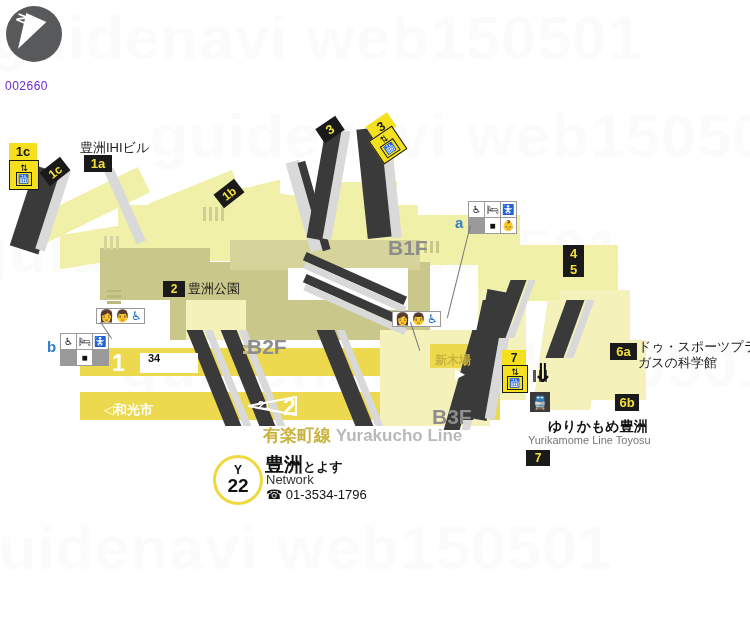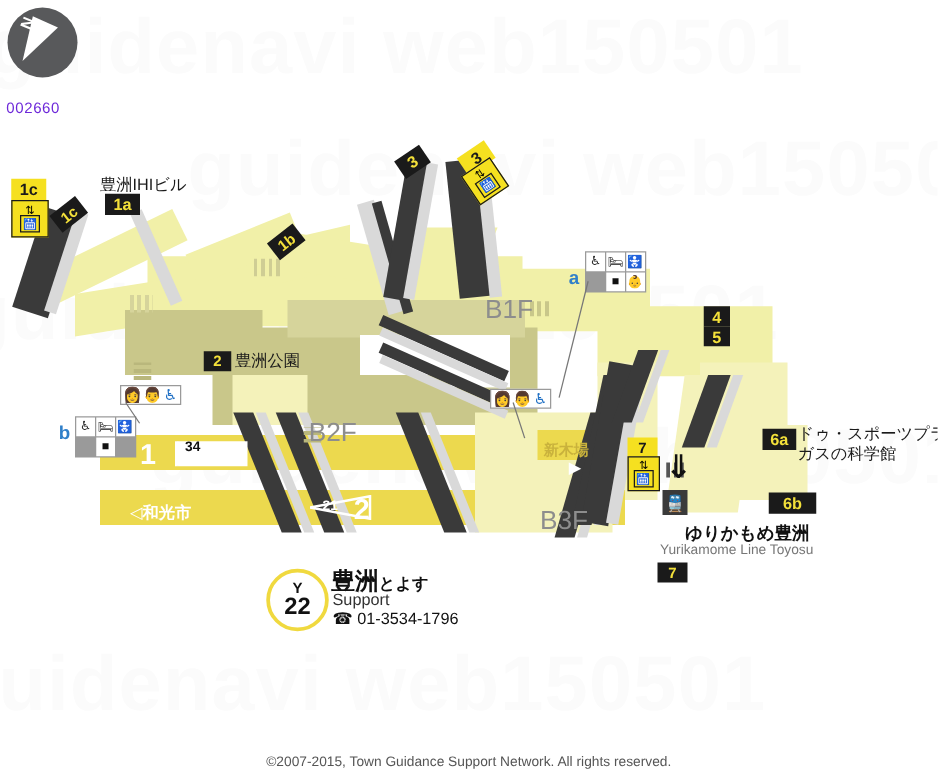--- a/index.html
+++ b/index.html
@@ -63,21 +63,21 @@
             grid-template-columns:repeat(3,15px);grid-template-rows:repeat(2,15px);
             gap:1px;padding:1px;}
   .facpanel .c{background:#fff;display:flex;align-items:center;
                justify-content:center;font-size:10px;color:#111;}
   .facpanel .c.empty{background:#9a9a9a;}
   .faclabel{position:absolute;color:#2f7fc9;font-size:15px;font-weight:bold;}
 
   
   .lbl{position:absolute;color:#1a1a1a;white-space:nowrap;}
   .bldg{font-size:13px;}
-  .floor{position:absolute;font-size:21px;font-weight:normal;color:#8d8d8d;}
+  .floor{position:absolute;font-size:21px;font-weight:bold;color:#8d8d8d;}
   .platnum{position:absolute;font-size:23px;font-weight:bold;color:#fff;}
   .dir{position:absolute;font-size:13px;font-weight:bold;color:#fff;white-space:nowrap;}
   .arw{position:absolute;}
 
   
   .linename{position:absolute;font-size:17px;font-weight:bold;color:#c9b23c;}
   .linename .en{color:#b9b9b9;font-weight:bold;}
   .ybadge{position:absolute;width:44px;height:44px;border-radius:50%;
           border:3px solid #f0d93f;background:#fff;display:flex;
           flex-direction:column;align-items:center;justify-content:center;color:#111;}
@@ -231,21 +231,21 @@
   <div class="exit black" style="left:318px;top:121px;width:24px;height:17px;font-size:13px;transform:rotate(-34deg);">3</div>
   <div class="exit yellow" style="left:368px;top:118px;width:26px;height:17px;font-size:13px;transform:rotate(-34deg);">3</div>
   <div class="elev" style="left:374px;top:131px;width:26px;height:26px;transform:rotate(-34deg);">
     <div class="ar">⇅</div>
       <div class="bx">🛗</div>
   </div>
   <div class="exit black" style="left:163px;top:281px;width:22px;height:16px;font-size:12px;">2</div>
   <div class="exit black" style="left:563px;top:245px;width:21px;height:16px;font-size:13px;">4</div>
   <div class="exit black" style="left:563px;top:261px;width:21px;height:16px;font-size:13px;">5</div>
   <div class="exit black" style="left:610px;top:343px;width:27px;height:17px;font-size:13px;">6a</div>
-  <div class="exit black" style="left:615px;top:394px;width:38px;height:17px;font-size:13px;text-align:right;">6b</div>
+  <div class="exit black" style="left:615px;top:394px;width:24px;height:17px;font-size:13px;text-align:right;">6b</div>
   <div class="exit yellow" style="left:502px;top:350px;width:24px;height:15px;font-size:12px;">7</div>
   <div class="elev" style="left:502px;top:365px;width:24px;height:26px;">
     <div class="ar">⇅</div>
       <div class="bx">🛗</div>
   </div>
   <div class="exit black" style="left:526px;top:450px;width:24px;height:16px;font-size:12px;">7</div>
 
   <div class="wcbox" style="left:96px;top:308px;">
     <span style="color:#e0459a;">👩</span>
       <span style="color:#1f6fc4;">👨</span>
@@ -297,34 +297,37 @@
   <div class="arw" style="left:248px;top:396px;">
     <svg width="50" height="20" viewBox="0 0 50 20">
         <polygon points="48,1 0,10 48,19" fill="none" stroke="#ffffff" stroke-width="2"></polygon>
       </svg>
   </div>
   <div class="dir" style="left:258px;top:399px;font-size:11px;">21</div>
 
   <div class="dir" style="left:435px;top:352px;color:#c9b23c;font-size:12px;">新木場</div>
   <div class="dir" style="left:455px;top:366px;color:#ffffff;font-size:13px;">▶</div>
 
+  <div class="linename" style="left:263px;top:424px;">
+    <span>有楽町線</span>
+    <span class="en">Yurakucho Line</span>
+  </div>
 
   <div class="ybadge" style="left:213px;top:455px;">
     <div class="y">Y</div>
     <div class="n">22</div>
   </div>
 
   <div class="stname" style="left:265px;top:452px;">
     <span>豊洲</span><small>とよす</small>
   </div>
-  <div class="stromaji" style="left:266px;top:472px;">Support</div>
+  <div class="stromaji" style="left:266px;top:472px;">Network</div>
   <div class="sttel" style="left:266px;top:487px;">
     <span>☎</span>
     <span>01-3534-1796</span>
   </div>
 
   <div class="dnarrow" style="left:532px;top:363px;">⇓</div>
   <div class="trainicon" style="left:530px;top:392px;">🚆</div>
   <div class="yurik" style="left:548px;top:418px;">ゆりかもめ豊洲</div>
   <div class="yurikEn" style="left:528px;top:434px;">Yurikamome Line Toyosu</div>
 
-  <div class="footer">©2007-2015, Town Guidance Support Network. All rights reserved.</div>
 </div>
 
 </body></html>

